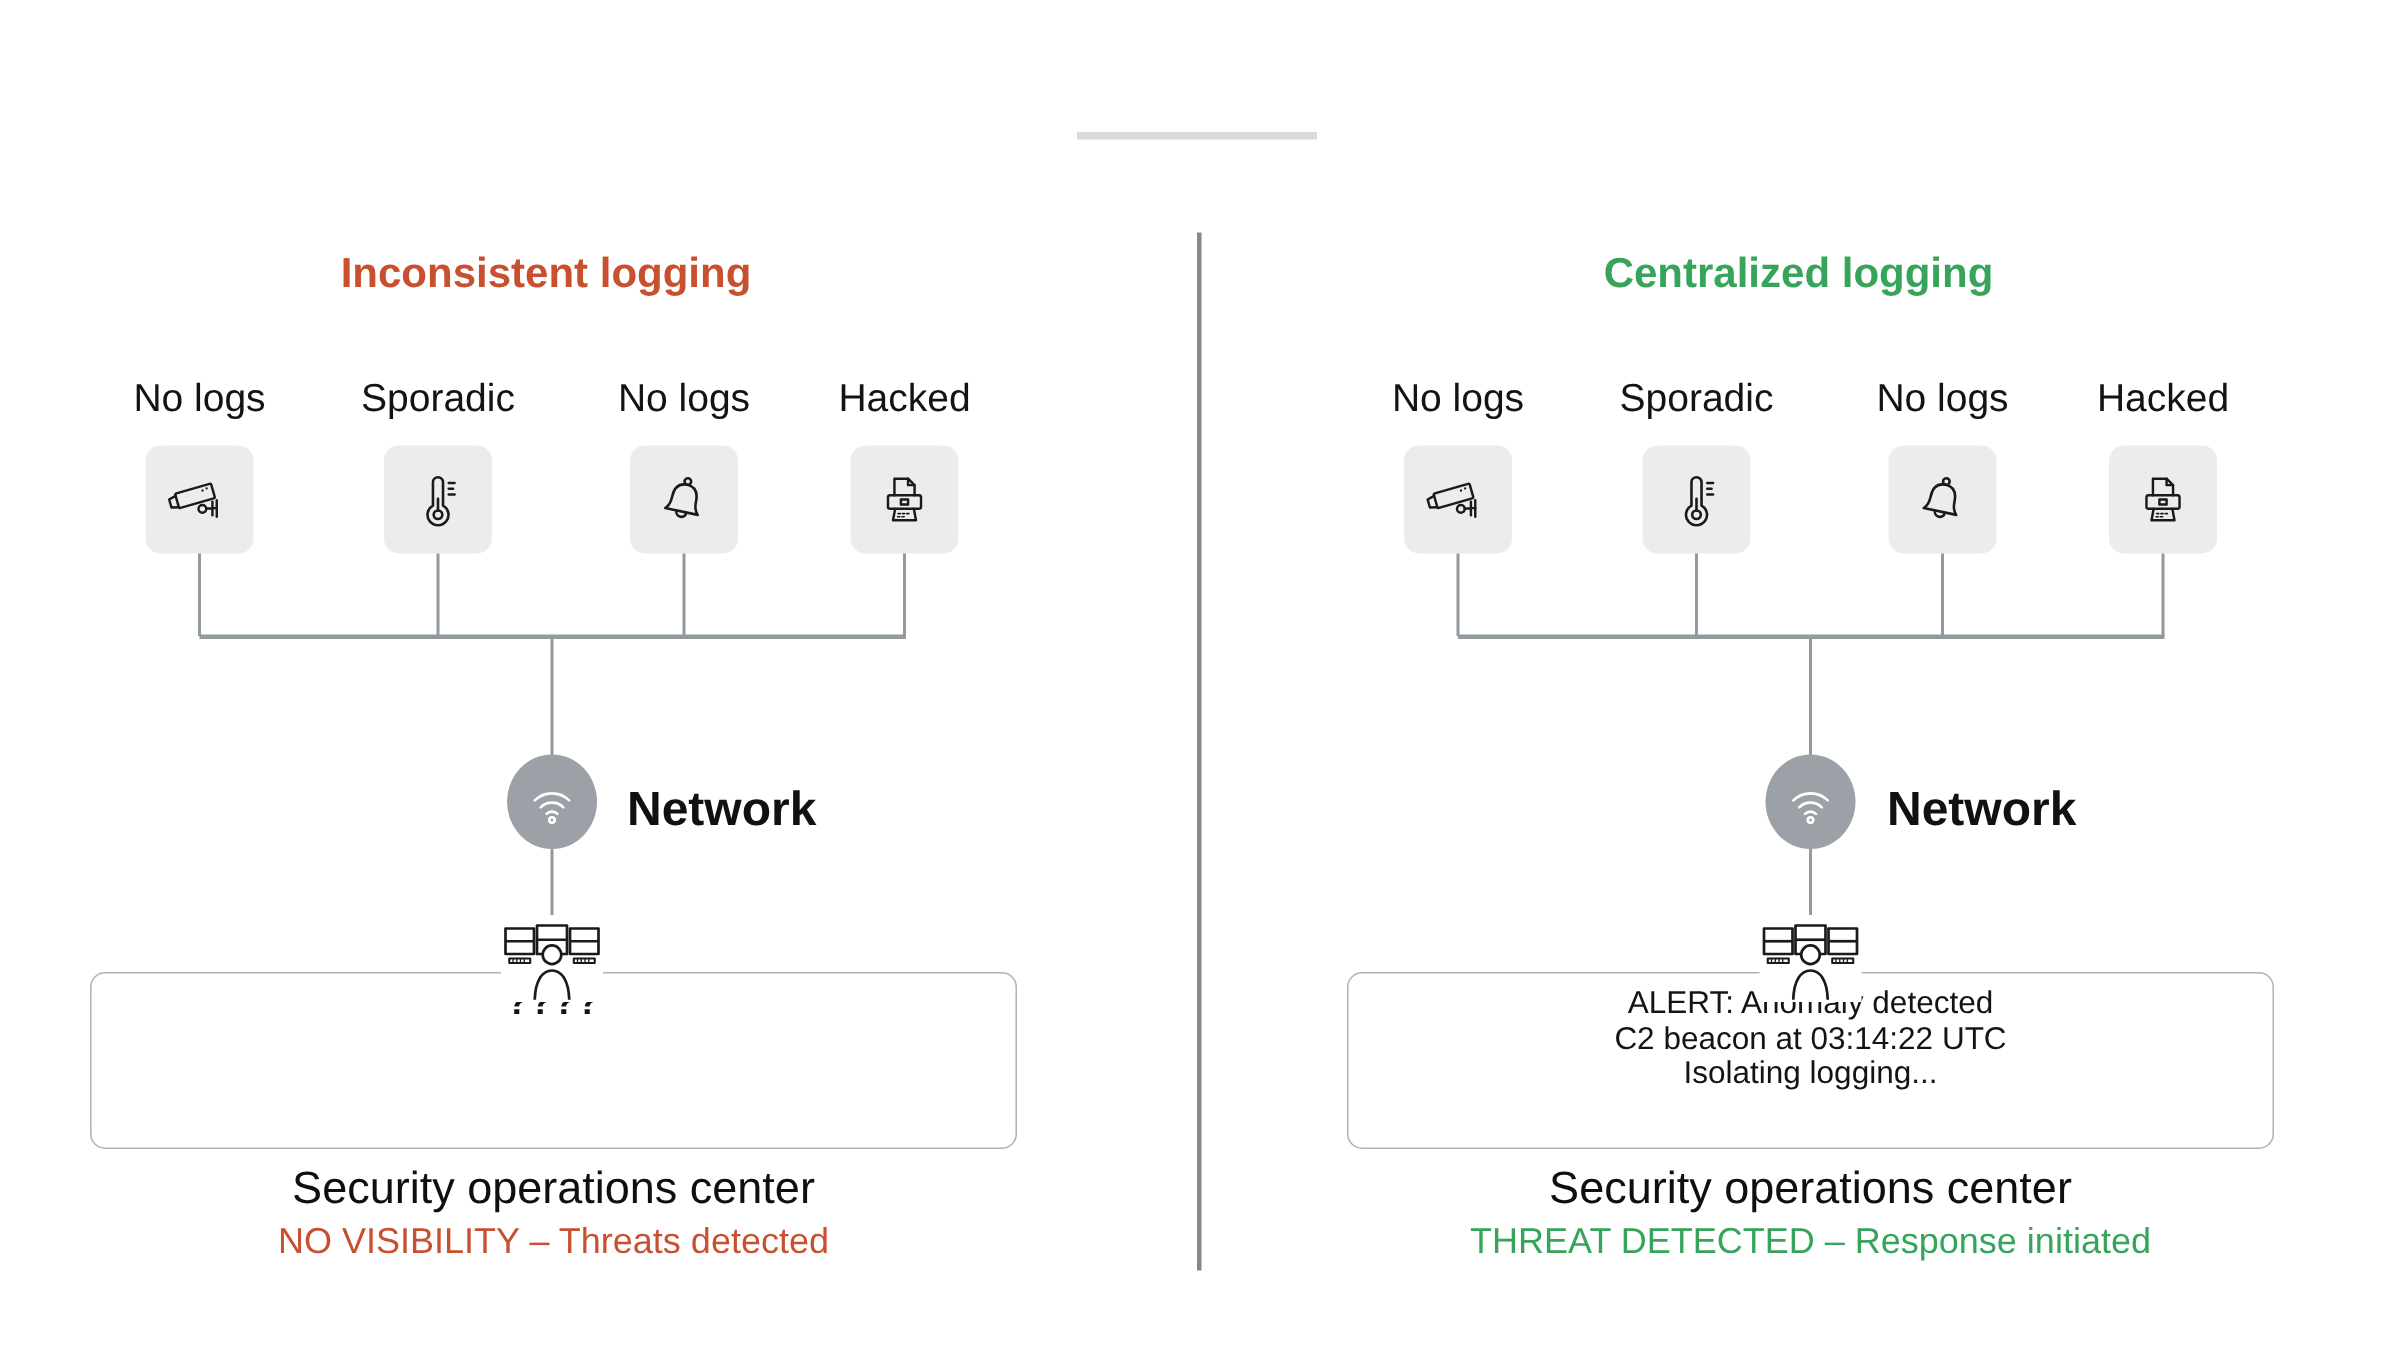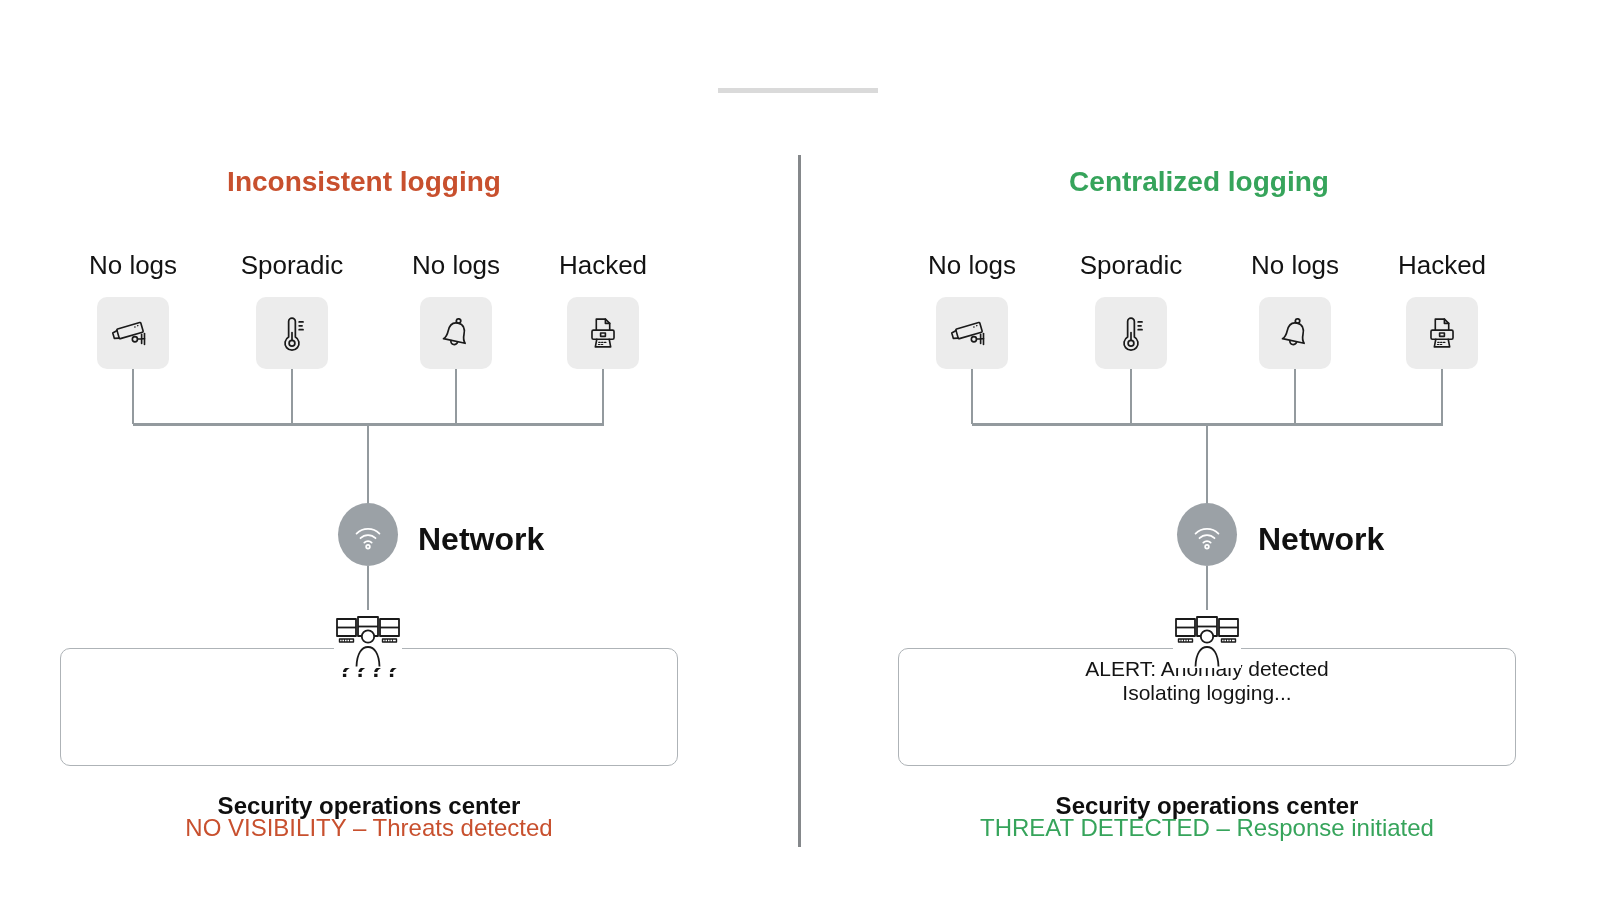--- a/index.html
+++ b/index.html
@@ -54,21 +54,21 @@
   
   .soc-box{
     position:absolute;top:648px;width:618px;height:118px;box-sizing:border-box;
     border:1.5px solid #aeb3b7;border-radius:10px;background:#fff;z-index:2;
     display:flex;flex-direction:column;align-items:center;justify-content:flex-start;padding-top:8px;
   }
   .console-line{font-size:21px;line-height:23.5px;color:#141414;text-align:center;white-space:nowrap;}
   .mystery{font-size:24px;font-weight:600;letter-spacing:1px;}
   .soc-label{
     position:absolute;top:776px;transform:translateX(-50%);
-    font-size:24px;font-weight:700;white-space:nowrap;color:#0f0f0f;margin-top:16px;
+    font-size:30px;font-weight:400;white-space:nowrap;color:#0f0f0f;
   }
   .status{
     position:absolute;top:814px;transform:translateX(-50%);
     font-size:24px;font-weight:500;white-space:nowrap;
   }
   .hidden-defs{position:absolute;width:0;height:0;overflow:hidden;}
 </style>
 </head>
 <body>
 
@@ -252,20 +252,21 @@
 
     <div class="line stem2" style="left:1206px"></div>
     <div class="desk-icon" style="left:1173px">
       <svg width="66" height="58">
           <use href="#i-desk"></use>
         </svg>
     </div>
 
     <div class="soc-box" style="left:898px">
       <div class="console-line">ALERT: Anomaly detected</div>
+      <div class="console-line">C2 beacon at 03:14:22 UTC</div>
       <div class="console-line">Isolating logging...</div>
     </div>
 
     <div class="soc-label" style="left:1207px">Security operations center</div>
     <div class="status green" style="left:1207px">THREAT DETECTED – Response initiated</div>
   </section>
 
 </div>
 
 </body></html>

